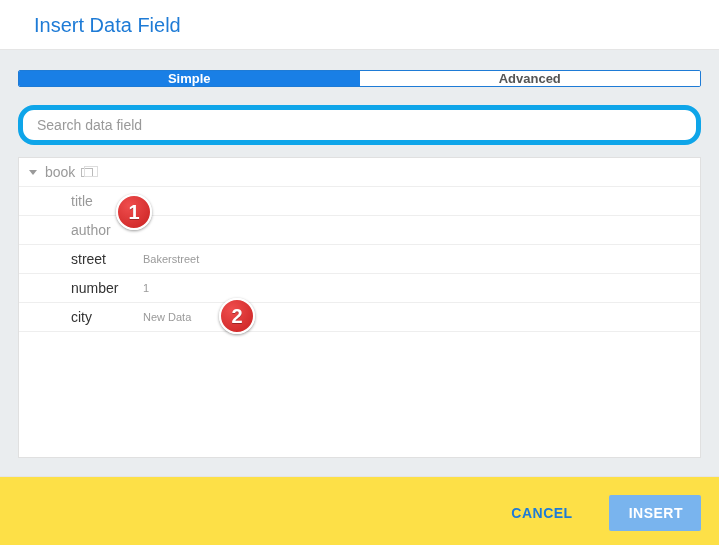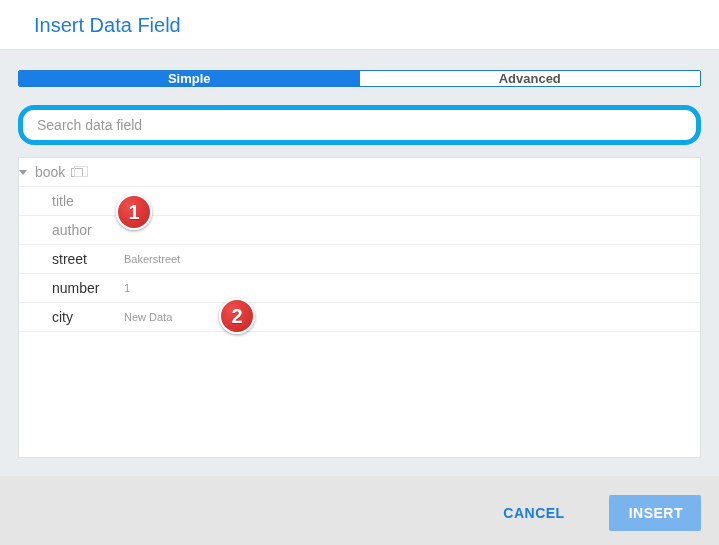--- a/index.html
+++ b/index.html
@@ -84,24 +84,25 @@
   .tree-row {
     display: flex;
     align-items: center;
     height: 29px;
     border-bottom: 1px solid #eee;
     font-size: 14px;
     position: relative;
   }
   .tree-row.group {
     color: #9a9a9a;
+    padding-left: 10px;
     cursor: pointer;
   }
   .tree-row.child {
-    padding-left: 33px;
+    padding-left: 52px;
     color: #999;
   }
   .tree-row.child.filled {
     color: #333;
   }
   .caret-down {
     display: inline-block;
     width: 0; height: 0;
     border-left: 4px solid transparent;
     border-right: 4px solid transparent;
@@ -147,22 +148,22 @@
     align-items: center;
     justify-content: center;
     pointer-events: none;
   }
   .annot span { text-shadow: 0 1px 0 rgba(0,0,0,0.3); }
   .dialog-footer {
     border-top: 1px solid #e5e5e5;
     padding: 18px 18px 14px 18px;
     display: flex;
     justify-content: flex-end;
-    gap: 26px;
-    background: #e5e5e5;
+    gap: 18px;
+    background: #fde047;
   }
   .btn {
     padding: 10px 18px;
     font-size: 14px;
     font-weight: 600;
     letter-spacing: 0.5px;
     text-transform: uppercase;
     cursor: pointer;
     border: none;
     background: transparent;

